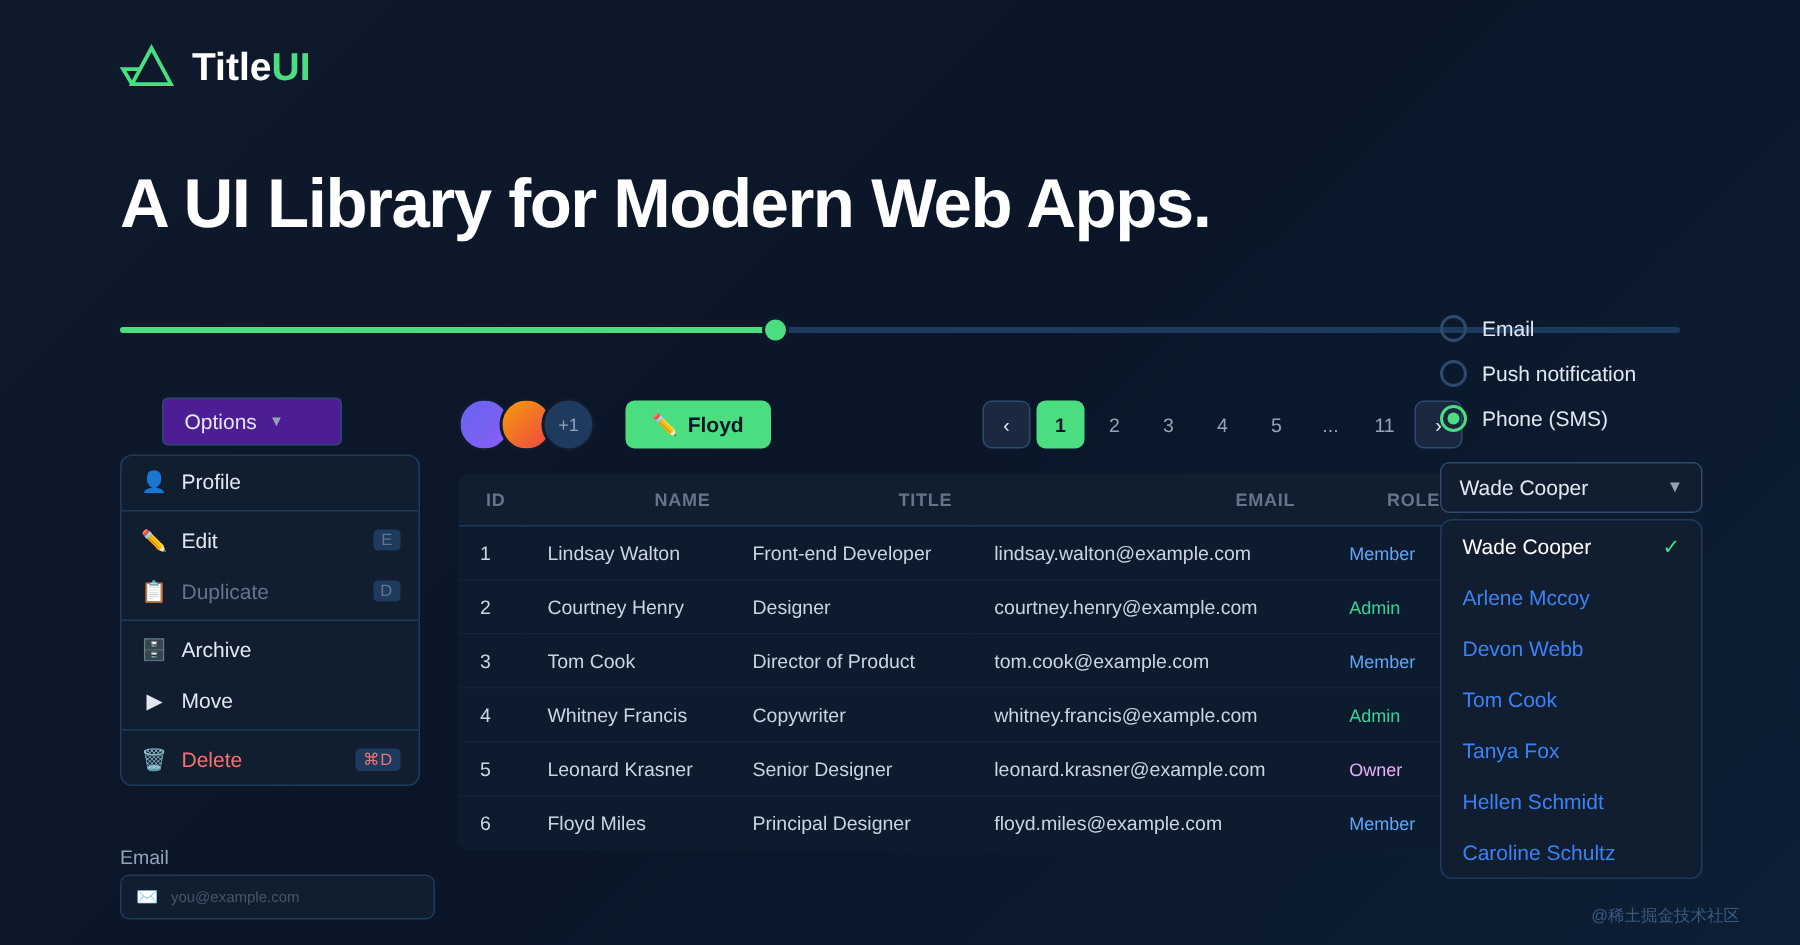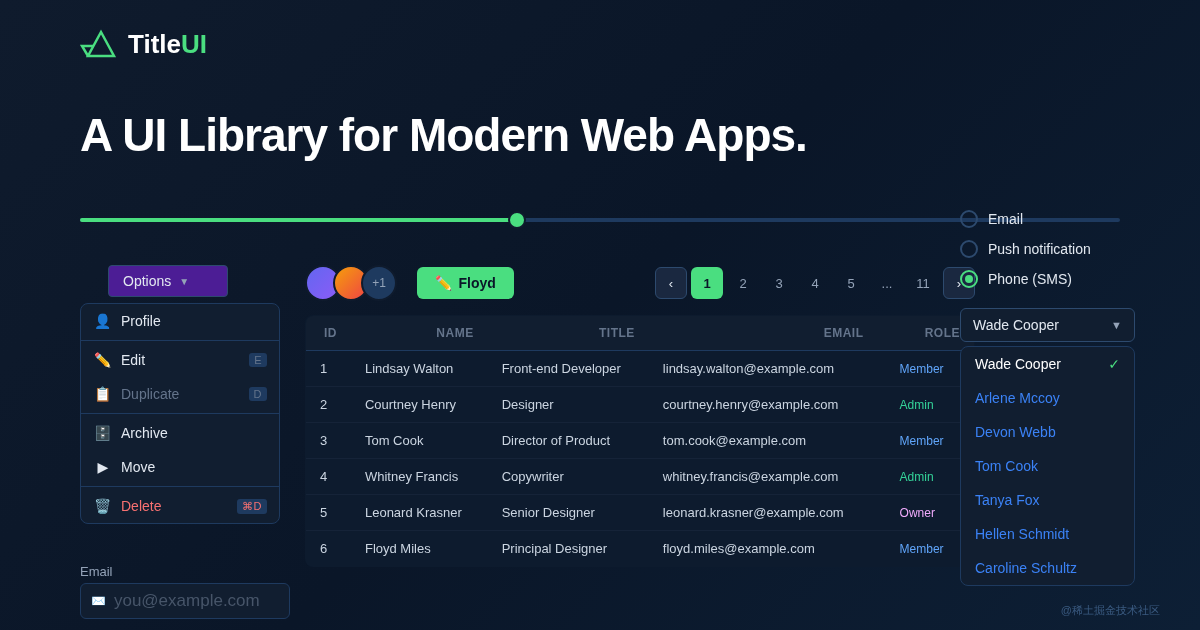--- a/index.html
+++ b/index.html
@@ -459,21 +459,21 @@
       <span class="icon">🗑️</span>
       <span>Delete</span>
       <span class="kbd" style="color:#f87171;">⌘D</span>
     </div>
   </div>
 
   <div class="email-section" style="position:relative;top:40px;left:0;">
     <div class="email-label">Email</div>
     <div class="email-input">
       <span style="font-size:12px;">✉️</span>
-      <span style="font-size:17px;color:#475569;">you@example.com</span>
+      <span style="font-size:10px;color:#475569;">you@example.com</span>
     </div>
   </div>
 </div>
 
 <div class="center-panel">
 
   <div class="toolbar-row">
 
     <div class="avatar-group">
       <div class="avatar avatar-1"></div>

